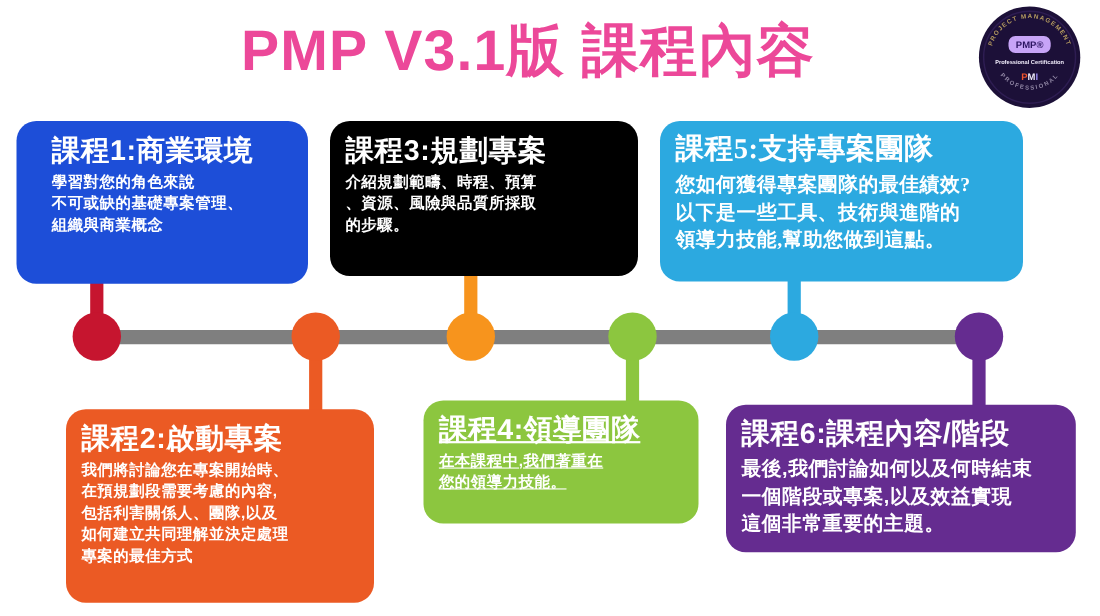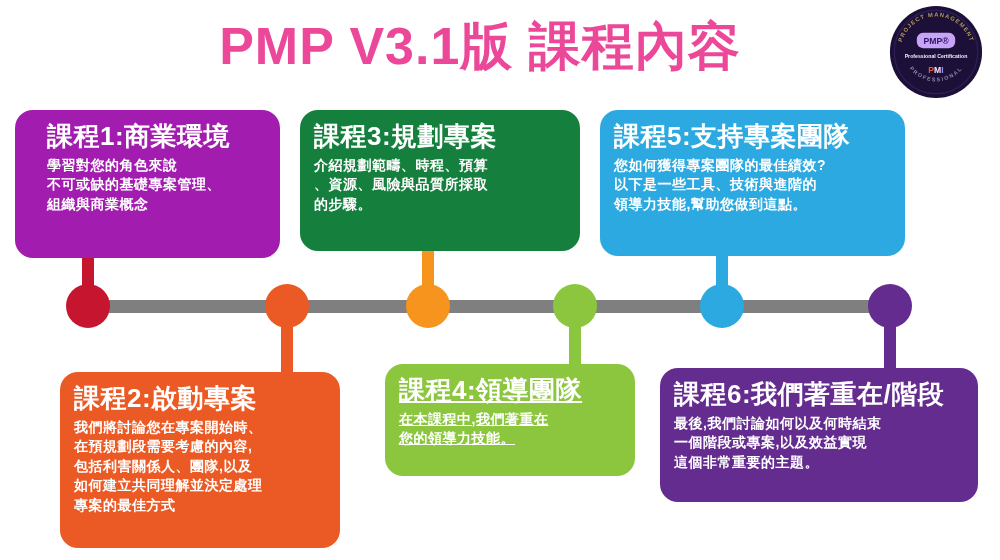--- a/index.html
+++ b/index.html
@@ -31,23 +31,23 @@
   .box{
     position:absolute;box-sizing:border-box;border-radius:18px;color:#fff;
     padding:10px 14px 12px 14px;z-index:3;
   }
   .box h2{margin:0 0 3px 0;font-size:26px;font-weight:800;line-height:1.25;white-space:nowrap;letter-spacing:0.5px;}
   .box p{margin:0;font-size:14px;font-weight:700;line-height:1.4;white-space:pre-line;letter-spacing:0.5px;}
   #box1{left:15px;top:110px;width:265px;min-height:148px;}
   #box2{left:60px;top:372px;width:280px;min-height:176px;}
   #box3{left:300px;top:110px;width:280px;min-height:141px;}
   #box4{left:385px;top:364px;width:250px;min-height:112px;text-decoration:underline;}
-  #box5{left:600px;top:110px;width:305px;min-height:146px;}
+  #box5{left:600px;top:110px;width:330px;min-height:146px;font-family:Liberation Serif, serif;}
   #box6{left:660px;top:368px;width:318px;min-height:134px;}
-  #box5 p,#box6 p{font-size:14px;}
+  #box5 p,#box6 p{font-size:18px;}
   
   .badge{position:absolute;left:888px;top:4px;width:96px;height:96px;z-index:4;}
   .badge svg{display:block;}
 </style>
 </head>
 <body>
 
 <div class="canvas">
 
   <div class="main-title">PMP V3.1版 課程內容</div>
@@ -82,56 +82,56 @@
   <div class="stem" id="stem5" style="background-color: rgb(44, 169, 224);"></div>
   <div class="stem" id="stem6" style="background-color: rgb(101, 44, 144);"></div>
 
   <div class="dot" id="dot1" style="background-color: rgb(198, 21, 47);"></div>
   <div class="dot" id="dot2" style="background-color: rgb(235, 90, 36);"></div>
   <div class="dot" id="dot3" style="background-color: rgb(247, 148, 29);"></div>
   <div class="dot" id="dot4" style="background-color: rgb(140, 198, 63);"></div>
   <div class="dot" id="dot5" style="background-color: rgb(44, 169, 224);"></div>
   <div class="dot" id="dot6" style="background-color: rgb(101, 44, 144);"></div>
 
-  <div class="box" id="box1" style="background-color: #a21caf; padding-left: 32px;">
+  <div class="box" id="box1" style="background-color: #1d4ed8; padding-left: 32px;">
     <h2>課程1:商業環境</h2>
     <p>學習對您的角色來說
 不可或缺的基礎專案管理、
 組織與商業概念</p>
   </div>
 
   <div class="box" id="box2" style="background-color: rgb(235, 90, 36);">
     <h2>課程2:啟動專案</h2>
     <p>我們將討論您在專案開始時、
 在預規劃段需要考慮的內容,
 包括利害關係人、團隊,以及
 如何建立共同理解並決定處理
 專案的最佳方式</p>
   </div>
 
-  <div class="box" id="box3" style="background-color: #15803d;">
+  <div class="box" id="box3" style="background-color: #000000;">
     <h2>課程3:規劃專案</h2>
     <p>介紹規劃範疇、時程、預算
 、資源、風險與品質所採取
 的步驟。</p>
   </div>
 
   <div class="box" id="box4" style="background-color: rgb(140, 198, 63);">
     <h2>課程4:領導團隊</h2>
     <p>在本課程中,我們著重在
 您的領導力技能。</p>
   </div>
 
   <div class="box" id="box5" style="background-color: rgb(44, 169, 224);">
     <h2>課程5:支持專案團隊</h2>
     <p>您如何獲得專案團隊的最佳績效?
 以下是一些工具、技術與進階的
 領導力技能,幫助您做到這點。</p>
   </div>
 
   <div class="box" id="box6" style="background-color: rgb(101, 44, 144);">
-    <h2>課程6:我們著重在/階段</h2>
+    <h2>課程6:課程內容/階段</h2>
     <p>最後,我們討論如何以及何時結束
 一個階段或專案,以及效益實現
 這個非常重要的主題。</p>
   </div>
 
 </div>
 
 </body></html>

